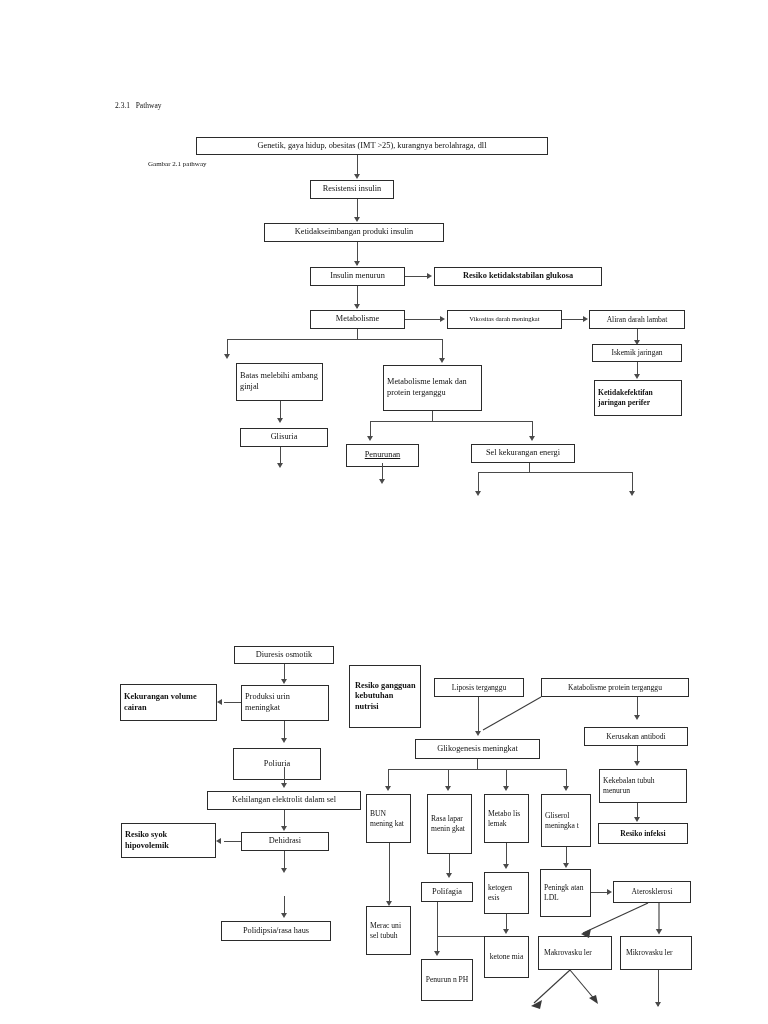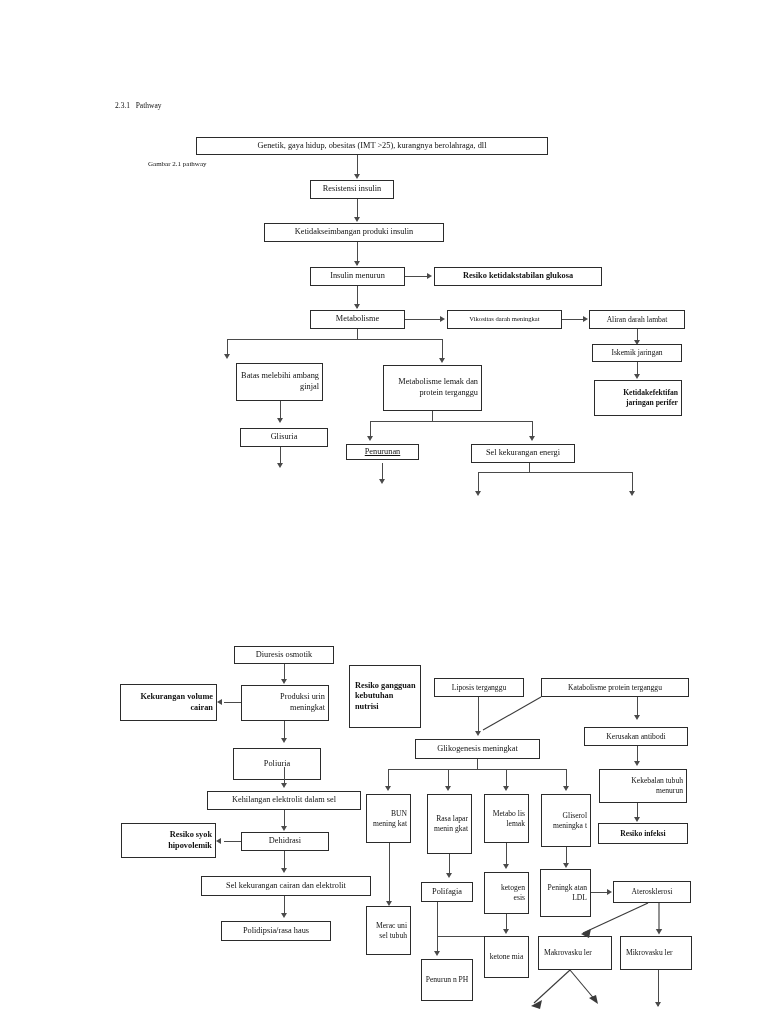--- a/index.html
+++ b/index.html
@@ -14,21 +14,21 @@
   .heading{position:absolute;font-size:7.5px;white-space:nowrap;}
   .heading.sub{font-size:7px;margin-top:35px;}
 
   
   .box{
     position:absolute;
     border:1.1px solid #2b2b2b;
     background:#fff;
     box-sizing:border-box;
     display:flex;align-items:center;justify-content:center;
-    text-align:right;
+    text-align:left;
     font-size:8.3px;
     line-height:1.28;
     padding:1px 3px;
   }
   .box.bold{font-weight:bold;}
   .box.tiny{font-size:6.6px;}
   .box.small{font-size:7.6px;}
   .box.left{justify-content:flex-start;text-align:left;padding-left:5px;}
 
   .plain{
@@ -115,21 +115,21 @@
 
 
   <div class="box" style="left:383px;top:365px;width:99px;height:46px;">Metabolisme lemak dan protein terganggu</div>
   <div class="ln vl" style="left:432px;top:411px;height:11px;"></div>
   <div class="ln hl" style="left:370px;top:421px;width:163px;"></div>
   <div class="ln vl" style="left:370px;top:421px;height:18px;"></div>
   <div class="ah down" style="left:367px;top:436px;"></div>
   <div class="ln vl" style="left:532px;top:421px;height:18px;"></div>
   <div class="ah down" style="left:529px;top:436px;"></div>
 
-  <div class="box" style="left:346px;top:444px;width:73px;height:16px;text-decoration:underline;">Penurunan</div>
+  <div class="box" style="left:346px;top:444px;width:73px;height:23px;text-decoration:underline;">Penurunan</div>
   <div class="ln vl" style="left:382px;top:463px;height:19px;"></div>
   <div class="ah down" style="left:379px;top:479px;"></div>
 
   <div class="box" style="left:471px;top:444px;width:104px;height:19px;">Sel kekurangan energi</div>
   <div class="ln vl" style="left:529px;top:463px;height:10px;"></div>
   <div class="ln hl" style="left:478px;top:472px;width:155px;"></div>
   <div class="ln vl" style="left:478px;top:472px;height:22px;"></div>
   <div class="ah down" style="left:475px;top:491px;"></div>
   <div class="ln vl" style="left:632px;top:472px;height:22px;"></div>
   <div class="ah down" style="left:629px;top:491px;"></div>
@@ -216,21 +216,20 @@
   <div class="ln vl" style="left:566px;top:847px;height:19px;"></div>
   <div class="ah down" style="left:563px;top:863px;"></div>
   <div class="box small" style="left:540px;top:869px;width:51px;height:48px;">Peningk atan LDL</div>
 
   <div class="ln hl" style="left:591px;top:892px;width:18px;"></div>
   <div class="ah right" style="left:607px;top:889px;"></div>
   <div class="box small" style="left:613px;top:881px;width:78px;height:22px;">Aterosklerosi</div>
 
   <div class="ln vl" style="left:284px;top:851px;height:20px;"></div>
   <div class="ah down" style="left:281px;top:868px;"></div>
-  <div class="box" style="left:201px;top:876px;width:170px;height:20px;">Sel kekurangan cairan dan elektrolit</div>
 
   <div class="box small" style="left:366px;top:906px;width:45px;height:49px;">Merac uni sel tubuh</div>
 
   <div class="ln vl" style="left:506px;top:914px;height:18px;"></div>
   <div class="ah down" style="left:503px;top:929px;"></div>
   <div class="box small" style="left:484px;top:936px;width:45px;height:42px;">ketone mia</div>
 
   <div class="box small left" style="left:538px;top:936px;width:74px;height:34px;">Makrovasku ler</div>
   <div class="box small left" style="left:620px;top:936px;width:72px;height:34px;">Mikrovasku ler</div>
 

